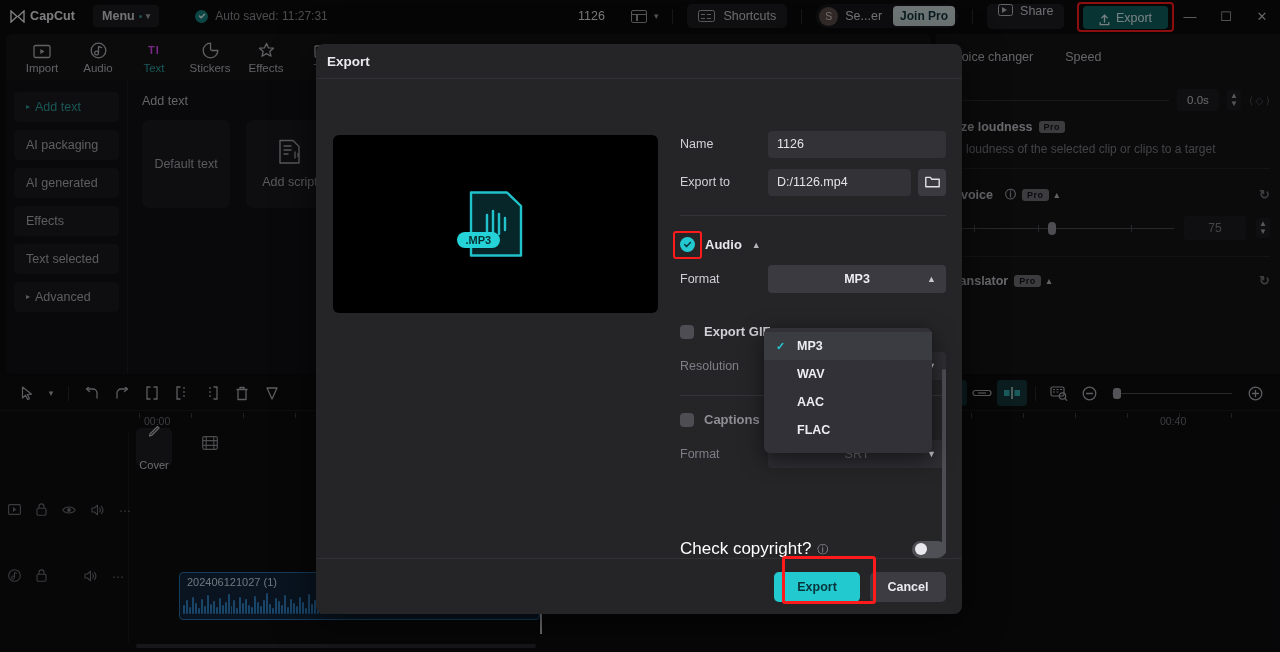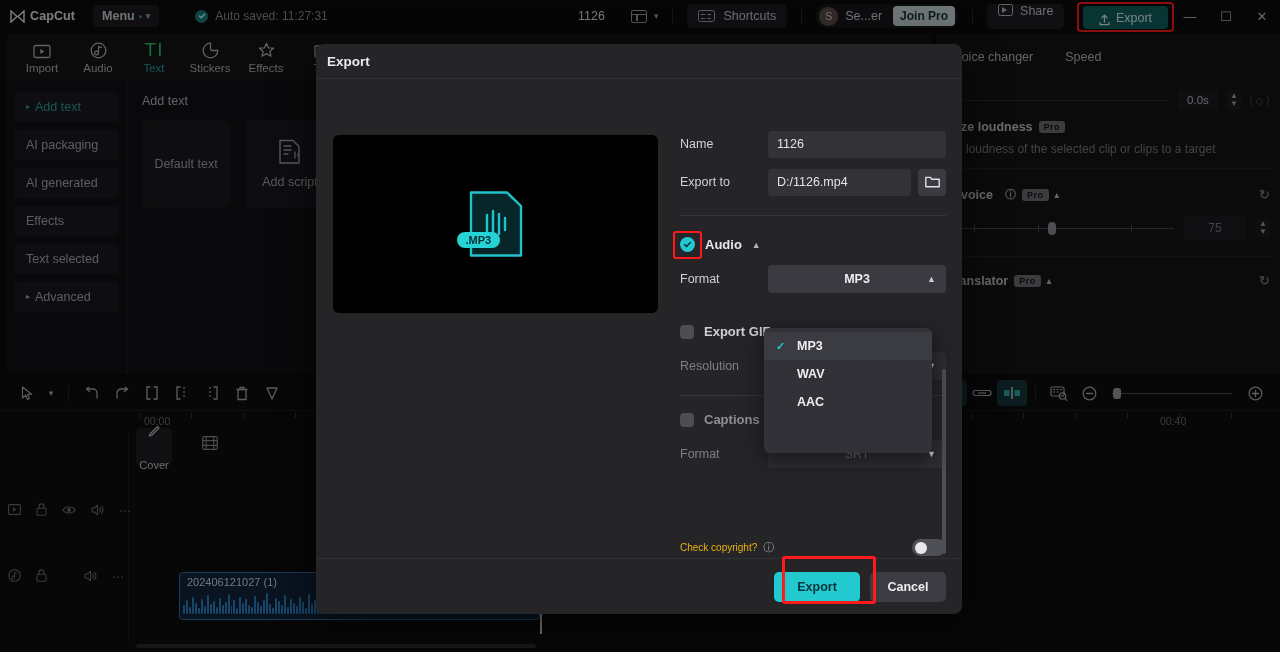--- a/index.html
+++ b/index.html
@@ -83,21 +83,21 @@
   .lefttabs {
     position:absolute; left:6px; top:34px; width:925px; height:46px;
     background:#141417; border-radius:6px 6px 0 0;
     display:flex; align-items:center; padding-left:8px; gap:0;
   }
   .ltab { width:56px; height:44px; display:flex; flex-direction:column;
     align-items:center; justify-content:center; gap:3px; cursor:pointer; }
   .ltab .lt-ico { height:18px; display:flex; align-items:flex-end; }
   .ltab .lt-lbl { font-size:11.5px; color:#b2b2b8; }
   .ltab.active .lt-lbl { color:#2ea0a0; }
-  .ltab.tt .lt-ico { font-size:19px; color:#22c55e; font-weight:400; letter-spacing:1px; line-height:18px;}
+  .ltab.tt .lt-ico { font-size:11px; color:#d946ef; font-weight:700; letter-spacing:1px; line-height:18px;}
 
   
   .panelarea {
     position:absolute; left:6px; top:80px; width:925px; height:294px;
     background:#121215; border-radius:0 0 6px 6px; display:flex;
   }
   .sidelist { width:122px; padding:12px 8px 0 8px; display:flex; flex-direction:column; gap:8px;
     border-right:1px solid #1d1d21; }
   .side-item {
     height:30px; border-radius:5px; background:#1b1b1f; display:flex; align-items:center;
@@ -229,21 +229,21 @@
   .dropdown {
     position:absolute;left:448px;top:249px;width:168px;height:125px;background:#313137;
     border-radius:6px;box-shadow:0 6px 22px rgba(0,0,0,.55);padding:4px 0;z-index:30;
   }
   .dd-item { height:28px;display:flex;align-items:center;padding-left:12px;font-size:12.5px;
     font-weight:bold;color:#ececf2;cursor:pointer;gap:10px; }
   .dd-item.sel { background:#3b3b42; }
   .dd-check { width:11px;color:#24c8d0;font-size:11px; }
   .scrollbar { position:absolute;right:16px;top:290px;width:4px;height:185px;background:#4e4e55;border-radius:2px; }
   .copyrow { position:absolute;left:364px;top:460px;width:266px;display:flex;align-items:center; }
-  .copy-lbl { font-size:10px;color:#eab308; }
+  .copy-lbl { font-size:17px;color:#ffffff; }
   .help-ico { margin-left:6px;color:#9d9da4;font-size:11px;cursor:pointer; }
   .toggle { margin-left:auto;width:34px;height:17px;border-radius:9px;background:#4f4f56;position:relative;cursor:pointer; }
   .toggle::after{content:"";position:absolute;left:2.5px;top:2.5px;width:12px;height:12px;border-radius:50%;background:#e8e8ee;}
   .dlg-foot { position:absolute;left:0;bottom:0;width:646px;height:56px;border-top:1px solid #303035;
     display:flex;align-items:center;padding:0 16px; }
   .dur { display:flex;align-items:center;gap:8px;font-size:12.5px;color:#d4d4da; }
   .foot-btns { margin-left:auto;display:flex;gap:10px;align-items:center; }
   .btn-export { width:86px;height:30px;background:#22c9cf;border-radius:5px;color:#06343a;
     font-size:12.5px;font-weight:bold;display:flex;align-items:center;justify-content:center;cursor:pointer; }
   .btn-cancel { width:76px;height:30px;background:#3c3c42;border-radius:5px;color:#eaeaf0;
@@ -885,20 +885,24 @@
           <span>MP3</span>
         </div>
         <div class="dd-item">
           <span class="dd-check"></span>
           <span>WAV</span>
         </div>
         <div class="dd-item">
           <span class="dd-check"></span>
           <span>AAC</span>
         </div>
+        <div class="dd-item">
+          <span class="dd-check"></span>
+          <span>FLAC</span>
+        </div>
       </div>
     </div>
 
     <div class="dlg-foot">
       <span class="foot-btns">
         <span class="btn-export">Export</span>
         <span class="btn-cancel">Cancel</span>
       </span>
     </div>
   </div>

